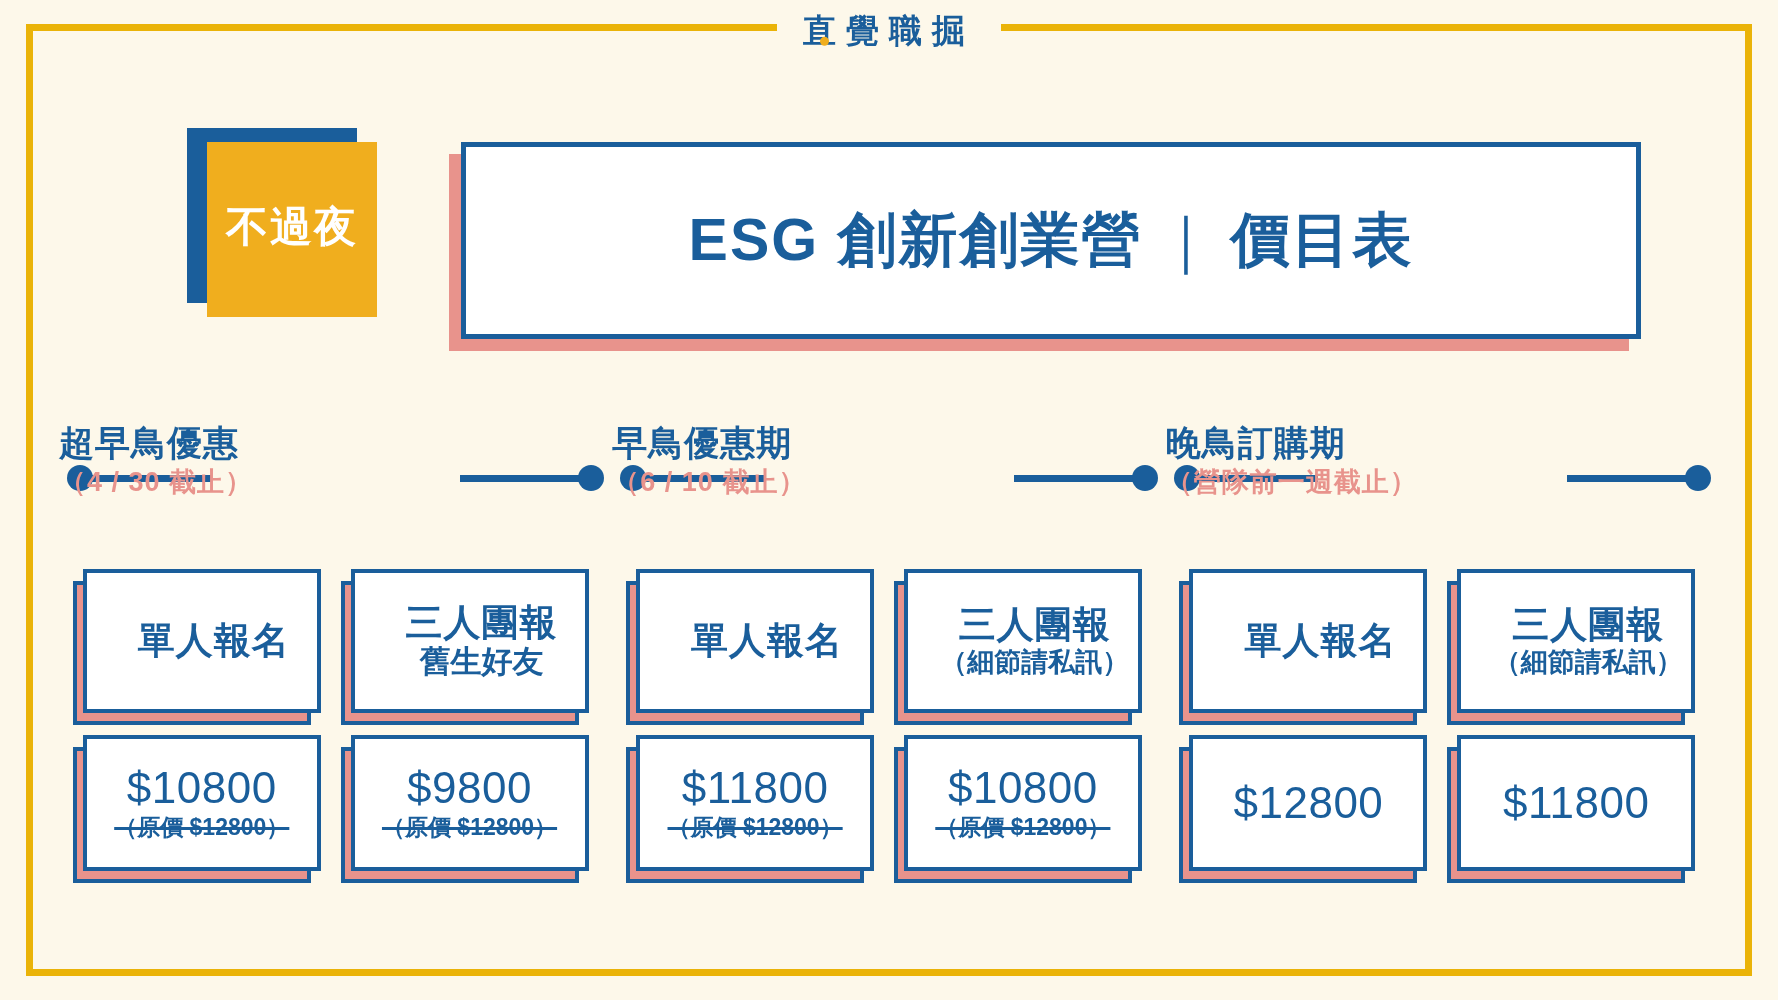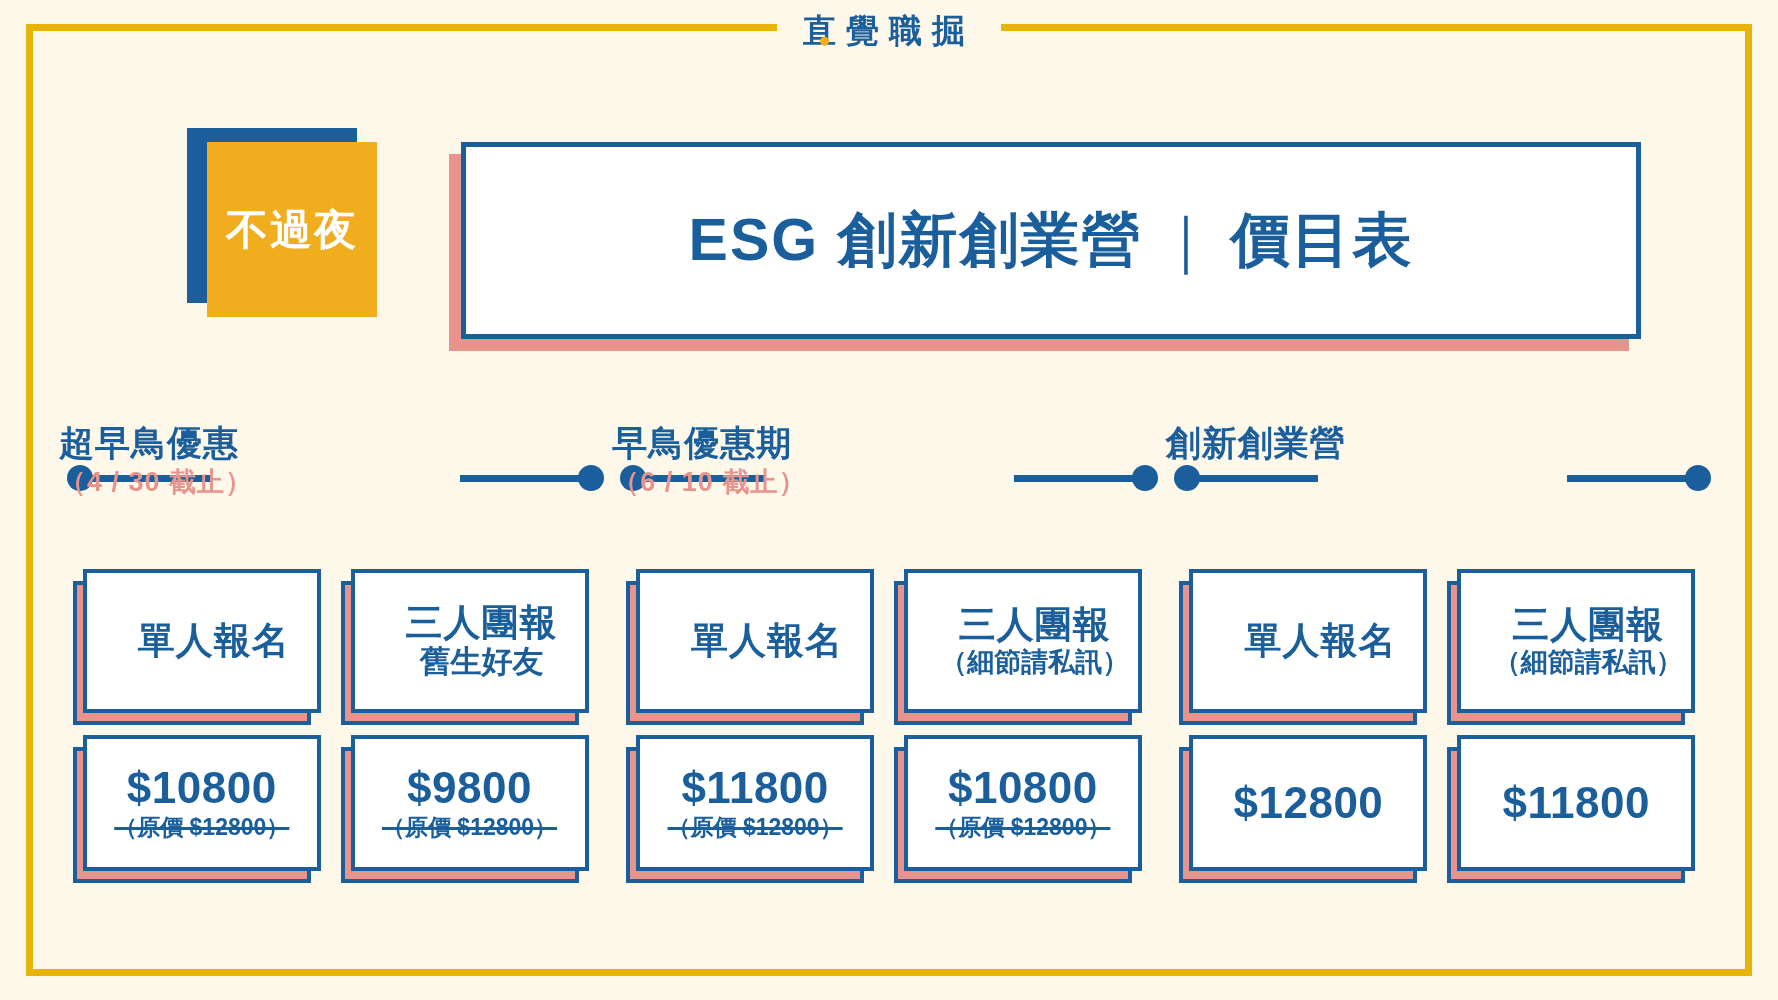--- a/index.html
+++ b/index.html
@@ -66,20 +66,21 @@
     width:170px;height:175px;
     background:#F0AE1E;
     display:flex;align-items:center;justify-content:center;
   }
   #badge .btxt{
     color:#FFFFFF;
     font-size:42px;
     font-weight:700;
     letter-spacing:2px;
     line-height:1;
+    font-family:Liberation Mono, monospace;
   }
   
   #title-wrap{
     position:absolute;
     left:428px;top:16px;
     width:1201px;height:197px;text-align:center;
   }
   #title-shadow{
     position:absolute;
     left:-12px;top:12px;
@@ -216,21 +217,21 @@
     color:#1A5E9B;
     font-size:31px;
     font-weight:700;
     line-height:1.16;
     letter-spacing:0;
   }
   .plan-sub.small{font-size:27px;}
   .price-main{
     color:#1A5E9B;
     font-size:44px;
-    font-weight:700;
+    font-weight:400;
     line-height:1.1;
     letter-spacing:0.5px;
   }
   .price-old{
     color:#1A5E9B;
     font-size:23px;
     font-weight:700;
     line-height:1.2;
     margin-top:2px;
     text-decoration:line-through;
@@ -284,21 +285,22 @@
         <div class="knob l"></div>
         <div class="knob r"></div>
         <div class="pname">早鳥優惠期</div>
         <div class="pdate">（6 / 10 截止）</div>
       </div>
       <div class="phase">
         <div class="rule left" style="width: 140px;"></div>
         <div class="rule right" style="width: 140px;"></div>
         <div class="knob l"></div>
         <div class="knob r"></div>
-        <div class="pname">創新創業營</div>
+        <div class="pname">晚鳥訂購期</div>
+        <div class="pdate">（營隊前一週截止）</div>
       </div>
     </div>
 
   <div id="grid">
       <div class="group">
         <div class="col">
           <div class="card plan">
             <div class="sheet"></div>
             <div class="face">
               <div class="plan-title">單人報名</div>

